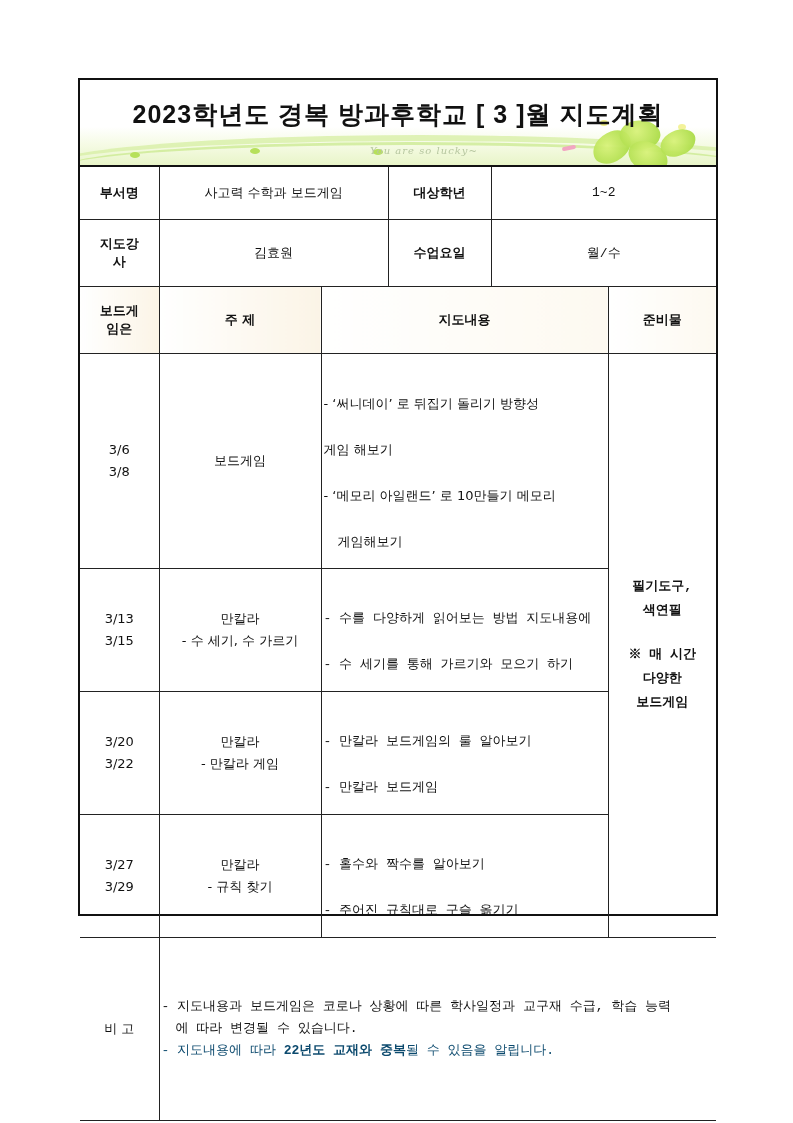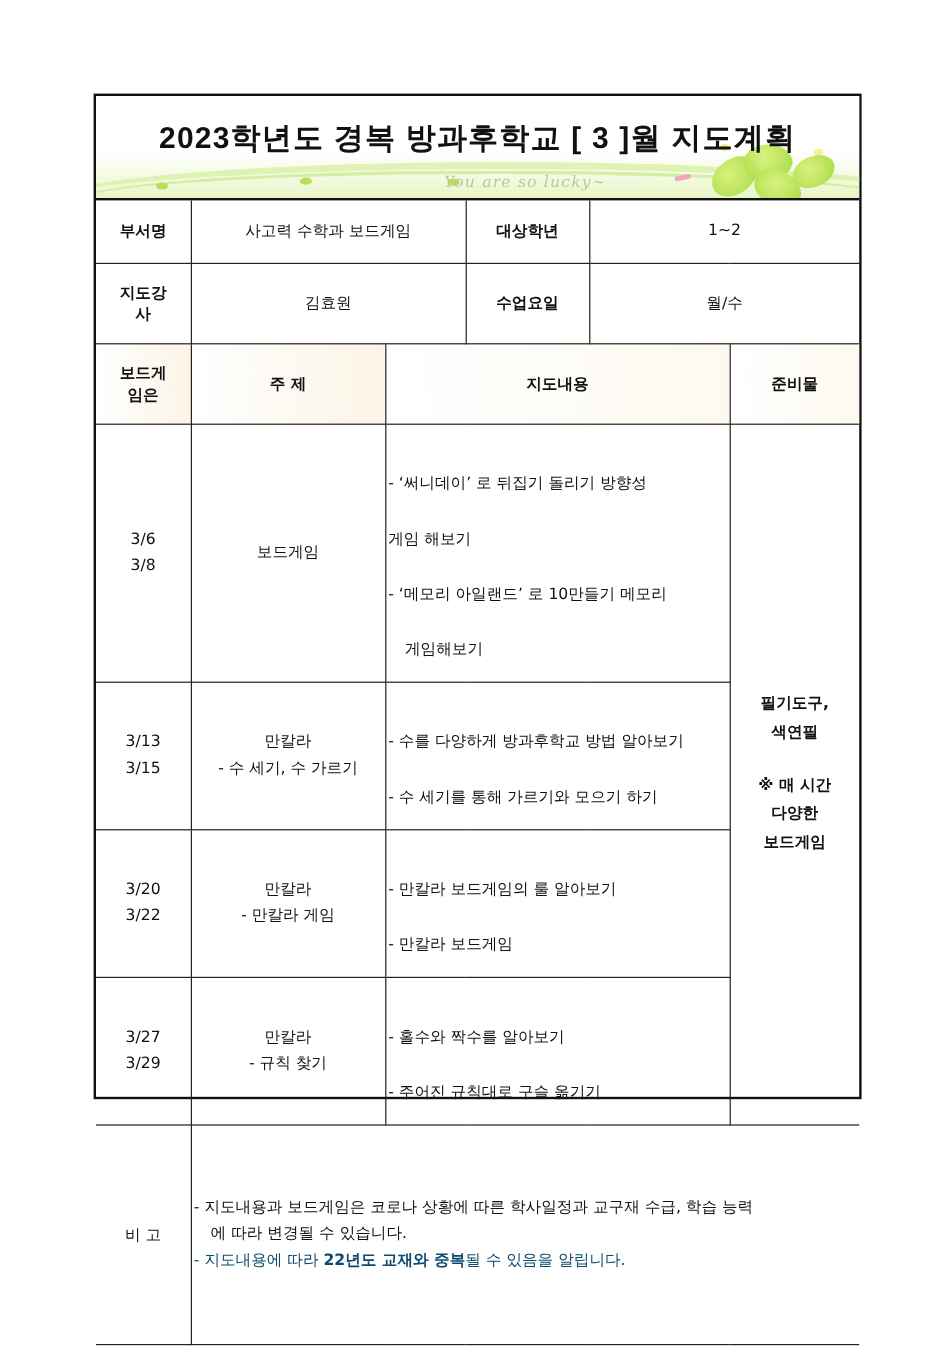--- a/index.html
+++ b/index.html
@@ -6,29 +6,29 @@
   body { width: 793px; height: 1123px; position: relative; font-family: "DejaVu Sans", "Liberation Sans", sans-serif; color: #111; }
   .sheet { position: absolute; left: 78px; top: 78px; width: 640px; height: 838px; border: 2px solid #111; box-sizing: border-box; background: #fff; }
   .banner { position: absolute; left: 0; top: 0; width: 636px; height: 87px; overflow: hidden;
     background: linear-gradient(180deg, #ffffff 0%, #ffffff 55%, #f6fbe6 75%, #e8f5c8 100%); border-bottom: 2px solid #111; box-sizing: border-box; }
   .banner .swoosh { position: absolute; left: -40px; top: 55px; width: 760px; height: 60px; border-radius: 50%;
     border-top: 6px solid #d9f0a8; opacity: .8; }
   .banner .swoosh2 { position: absolute; left: -20px; top: 62px; width: 700px; height: 50px; border-radius: 50%;
     border-top: 3px solid #c8e98a; opacity: .7; }
   .banner .dot { position: absolute; width: 10px; height: 6px; border-radius: 50%; background: #b6e05a; }
   .banner .leaf { position: absolute; width: 40px; height: 30px; background: radial-gradient(circle at 40% 40%, #d8f27a, #9fd63a); border-radius: 60% 40% 60% 40%; opacity: .95; }
-  .banner .script { position: absolute; left: 290px; top: 65px; font-size: 13px; color: #b7c7a0; font-style: italic; letter-spacing: 1px; font-family: "DejaVu Serif", serif; }
+  .banner .script { position: absolute; left: 290px; top: 65px; font-size: 10px; color: #b7c7a0; font-style: italic; letter-spacing: 1px; font-family: "DejaVu Serif", serif; }
   .banner .heart { position: absolute; left: 482px; top: 66px; width: 14px; height: 4px; background: #f2a6c2; border-radius: 3px; transform: rotate(-12deg); }
   .title { position: absolute; left: 0; top: 18px; width: 636px; text-align: center; font-size: 25px; font-weight: bold; letter-spacing: 1px; color: #111; z-index: 2; font-family: "Liberation Sans", sans-serif; }
 
   table.plan { position: absolute; left: 0; top: 87px; width: 636px; border-collapse: collapse; table-layout: fixed; }
   table.plan td { border: 1.5px solid #222; text-align: center; vertical-align: middle; padding: 15px; font-size: 13px; }
   table.plan tr:first-child td { border-top: none; }
   table.plan td:first-child { border-left: none; }
-  table.plan td:last-child { border-right: none; }
+  table.plan td:last-child { border-right: none; font-family: Liberation Mono, monospace; }
   .lbl { font-size: 16px; font-weight: bold; }
   .val { font-size: 13.5px; }
   .hdr { font-size: 15px; font-weight: bold; background: linear-gradient(90deg, #ffffff 0%, #fbf4e6 100%); }
   .hdr-plain { font-size: 15px; font-weight: bold; background: linear-gradient(90deg, #ffffff 0%, #fdf9f0 100%); }
   .date { font-size: 13px; line-height: 22px; }
   .topic { font-size: 13.5px; line-height: 22px; }
   .content { text-align: left !important; font-size: 13.5px; line-height: 22px; padding-left: 2px !important; }
   .content .line { display: block; white-space: nowrap; margin-top: 24px; }
   .content .indent { padding-left: 14px; }
   .supplies { font-size: 13.5px; font-weight: bold; line-height: 24px; }
@@ -113,21 +113,21 @@
     <tr style="height:101px">
       <td class="date">
         <div>3/13</div>
         <div>3/15</div>
       </td>
       <td class="topic">
         <div>만칼라</div>
         <div>- 수 세기, 수 가르기</div>
       </td>
       <td class="content" colspan="3">
-        <span class="line">- 수를 다양하게 방과후학교 방법 알아보기</span>
+        <span class="line">- 수를 다양하게 읽어보는 방법 지도내용에</span>
         <span class="line">- 수 세기를 통해 가르기와 모으기 하기</span>
       </td>
     </tr>
 
     <tr style="height:102px">
       <td class="date">
         <div>3/20</div>
         <div>3/22</div>
       </td>
       <td class="topic">

